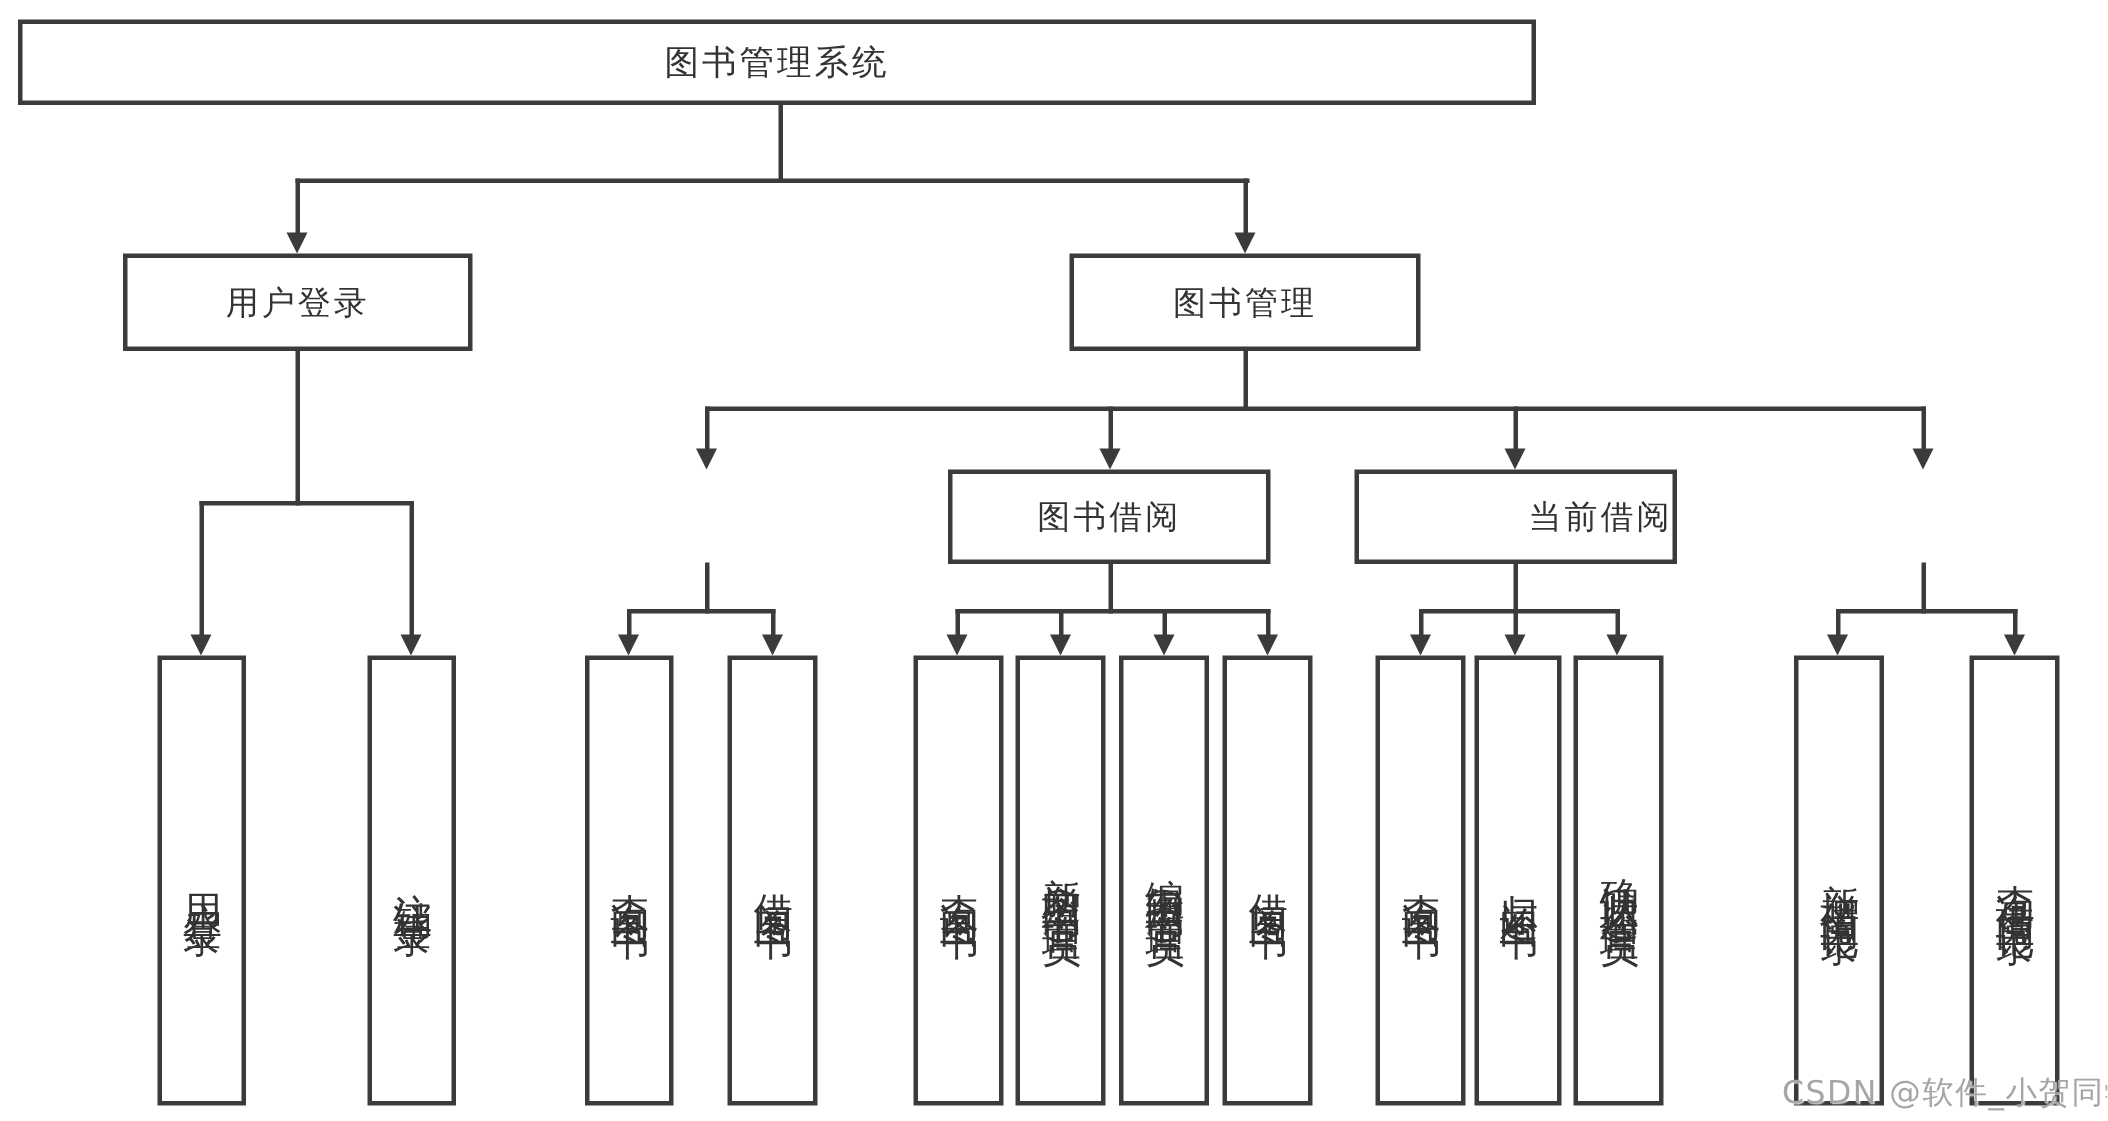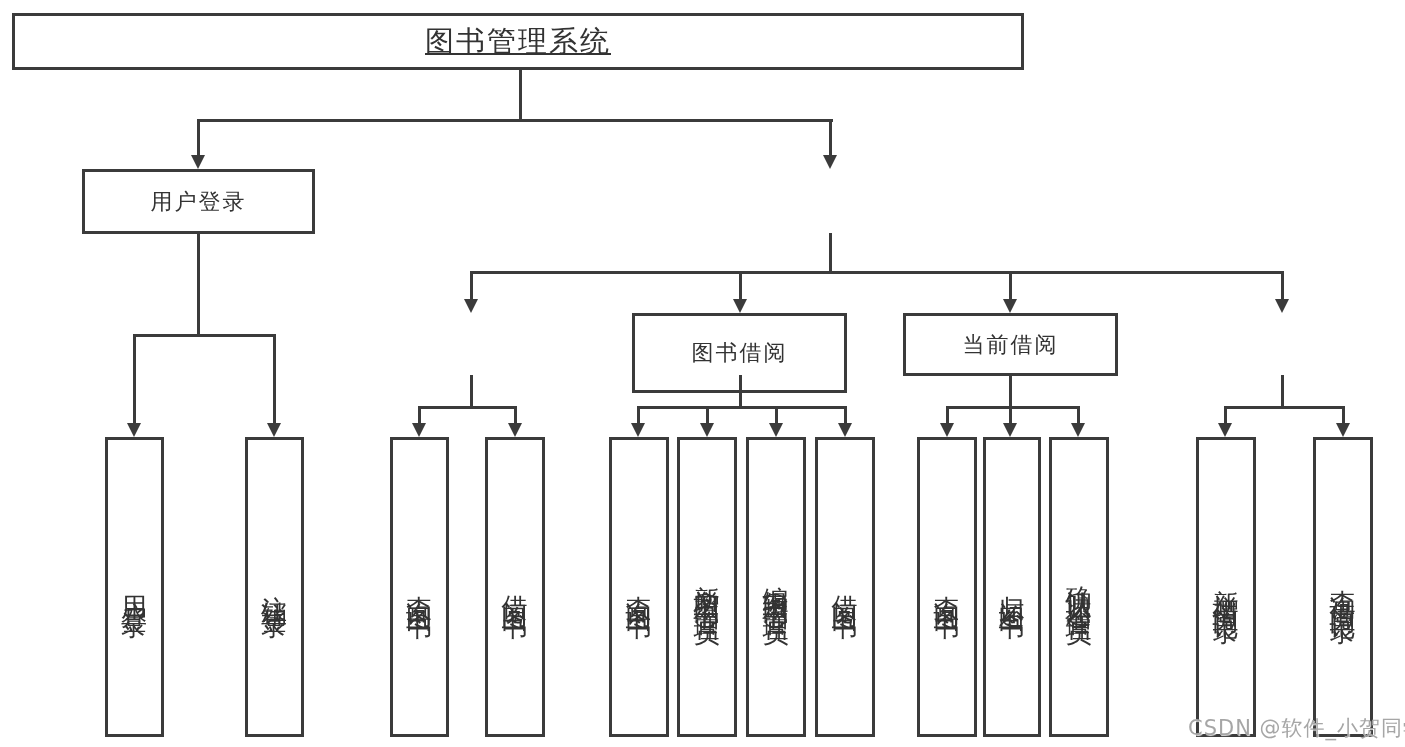--- a/index.html
+++ b/index.html
@@ -6,21 +6,21 @@
   #canvas{
     position:relative;width:1405px;height:747px;background:#ffffff;overflow:hidden;
     font-family:"DejaVu Sans","Liberation Sans",sans-serif;
   }
   .box{
     position:absolute;box-sizing:border-box;background:#ffffff;
     border:3px solid #3b3b3b;display:flex;align-items:center;justify-content:center;
     color:#333333;
   }
   .hbox{font-size:22px;letter-spacing:2px;white-space:nowrap;}
-  .rootbox{font-size:29px;text-decoration:underline;}
+  .rootbox{font-size:23px;}
   .leaf .vtext{
     writing-mode:vertical-rl;text-orientation:mixed;
     font-size:26px;letter-spacing:6px;color:#333333;line-height:1;
   }
   .leaf.tight .vtext{letter-spacing:5px;}
   .vline,.hline{position:absolute;background:#3b3b3b;}
   .vline{width:3px;}
   .hline{height:3px;}
   .arrow{
     position:absolute;width:0;height:0;
@@ -44,43 +44,46 @@
   <div class="vline" style="left:519px;top:68px;height:54px;"></div>
   <div class="hline" style="left:197px;top:119px;width:636px;"></div>
   <div class="vline" style="left:197px;top:119px;height:37px;"></div>
   <div class="arrow" style="left:191px;top:155px;"></div>
   <div class="vline" style="left:829px;top:119px;height:37px;"></div>
   <div class="arrow" style="left:823px;top:155px;"></div>
 
   <div class="box hbox" style="left:82px;top:169px;width:233px;height:65px;">
     <span>用户登录</span>
   </div>
+  <div class="box hbox" style="left:713px;top:169px;width:234px;height:65px;">
+    <span>图书管理</span>
+  </div>
 
   <div class="vline" style="left:197px;top:233px;height:104px;"></div>
   <div class="hline" style="left:133px;top:334px;width:143px;"></div>
   <div class="vline" style="left:133px;top:334px;height:90px;"></div>
   <div class="arrow" style="left:127px;top:423px;"></div>
   <div class="vline" style="left:273px;top:334px;height:90px;"></div>
   <div class="arrow" style="left:267px;top:423px;"></div>
 
   <div class="vline" style="left:829px;top:233px;height:41px;"></div>
   <div class="hline" style="left:470px;top:271px;width:814px;"></div>
   <div class="vline" style="left:470px;top:271px;height:30px;"></div>
   <div class="arrow" style="left:464px;top:299px;"></div>
   <div class="vline" style="left:739px;top:271px;height:30px;"></div>
   <div class="arrow" style="left:733px;top:299px;"></div>
   <div class="vline" style="left:1009px;top:271px;height:30px;"></div>
   <div class="arrow" style="left:1003px;top:299px;"></div>
   <div class="vline" style="left:1281px;top:271px;height:30px;"></div>
   <div class="arrow" style="left:1275px;top:299px;"></div>
 
-  <div class="box hbox" style="left:632px;top:313px;width:215px;height:80px;">
+  <div class="box hbox" style="left:632px;top:313px;width:215px;height:63px;">
     <span>图书借阅</span>
   </div>
-  <div class="box hbox" style="left:903px;top:313px;width:215px;height:63px;">
+  <div class="box hbox" style="left:903px;top:313px;width:215px;height:63px;justify-content:flex-end;">
     <span>当前借阅</span>
   </div>
 
   <div class="vline" style="left:470px;top:375px;height:34px;"></div>
   <div class="hline" style="left:418px;top:406px;width:99px;"></div>
   <div class="vline" style="left:418px;top:406px;height:19px;"></div>
   <div class="arrow" style="left:412px;top:423px;"></div>
   <div class="vline" style="left:514px;top:406px;height:19px;"></div>
   <div class="arrow" style="left:508px;top:423px;"></div>
 

